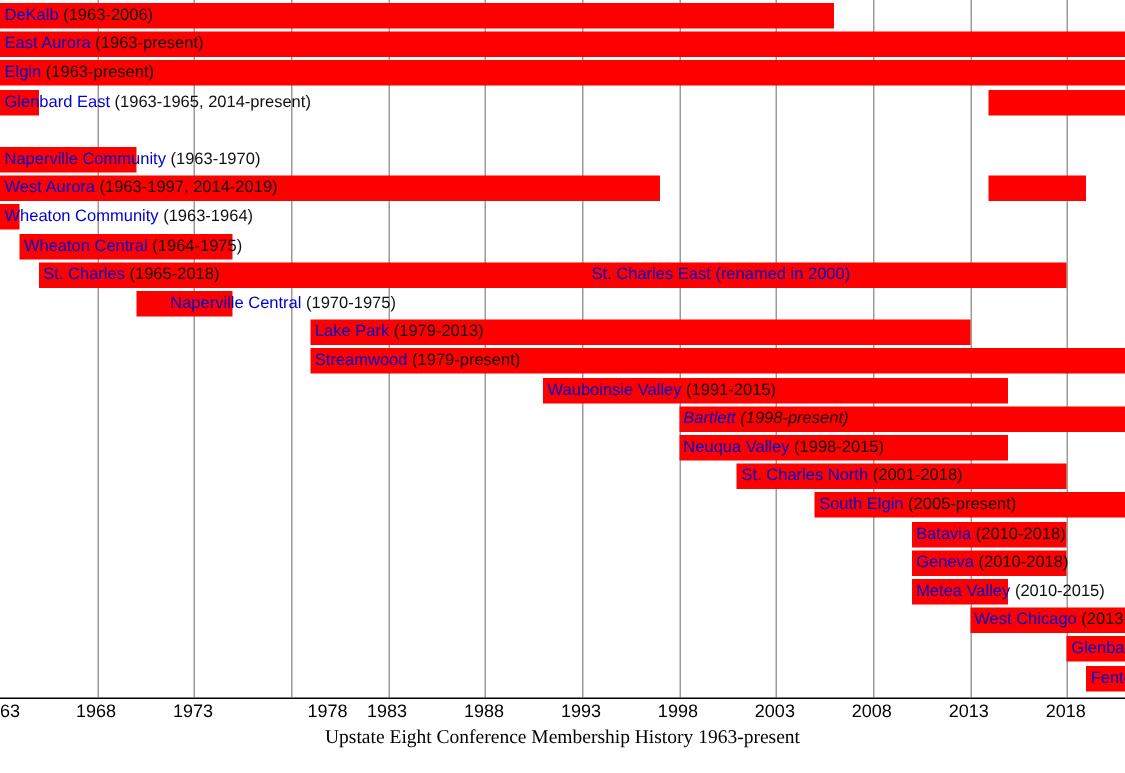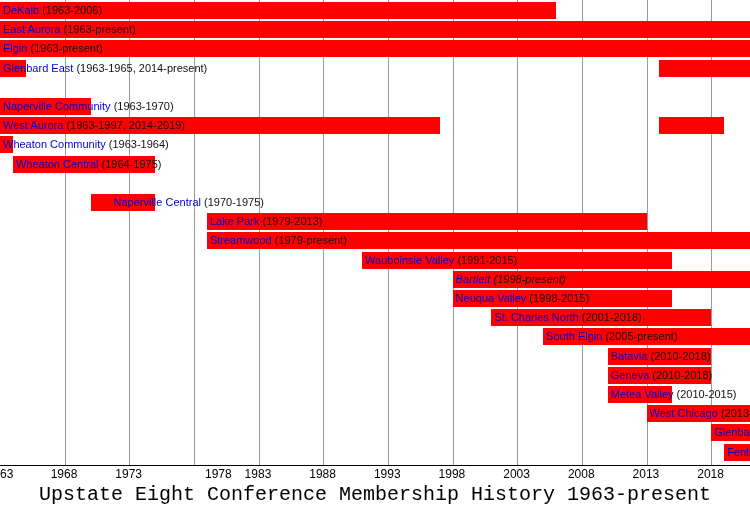--- a/index.html
+++ b/index.html
@@ -75,23 +75,23 @@
     font-size: 12px;
     color: #000000;
     white-space: nowrap;
   }
   #chart-title {
     position: absolute;
     left: 0;
     top: 483px;
     width: 750px;
     text-align: center;
-    font-size: 20px;
+    font-size: 13px;
     color: #000000;
-    font-family: Liberation Mono, monospace;
+    font-family: Liberation Serif, serif;
   }
 </style>
 </head>
 <body>
 
 <div id="root">
   <div id="plot">
       <div class="gridline" style="left: 64.6552px;"></div>
       <div class="gridline" style="left: 129.31px;"></div>
       <div class="gridline" style="left: 193.966px;"></div>
@@ -130,20 +130,25 @@
         <div class="bar-label" style="left: 3px;"><span>West Aurora</span><span class="paren"> (1963-1997, 2014-2019)</span></div>
       </div>
       <div class="bar-row" style="top: 136.4px; left: 0px; width: 750px;">
         <div class="bar" style="left: 0px; width: 12.931px;"></div>
         <div class="bar-label" style="left: 3px;"><span>Wheaton Community</span><span class="paren"> (1963-1964)</span></div>
       </div>
       <div class="bar-row" style="top: 155.6px; left: 0px; width: 750px;">
         <div class="bar" style="left: 12.931px; width: 142.241px;"></div>
         <div class="bar-label" style="left: 15.931px;"><span>Wheaton Central</span><span class="paren"> (1964-1975)</span></div>
       </div>
+      <div class="bar-row" style="top: 174.8px; left: 0px; width: 750px;">
+        <div class="bar" style="left: 25.8621px; width: 685.345px;"></div>
+        <div class="bar-label" style="left: 28.8621px;"><span>St. Charles</span><span class="paren"> (1965-2018)</span></div>
+        <div class="bar-label" style="left: 394.397px;">St. Charles East (renamed in 2000)</div>
+      </div>
       <div class="bar-row" style="top: 194px; left: 0px; width: 750px;">
         <div class="bar" style="left: 90.5172px; width: 64.6552px;"></div>
         <div class="bar-label" style="left: 93.5172px; padding-left: 20px;"><span>Naperville Central</span><span class="paren"> (1970-1975)</span></div>
       </div>
       <div class="bar-row" style="top: 213.2px; left: 0px; width: 750px;">
         <div class="bar" style="left: 206.897px; width: 439.655px;"></div>
         <div class="bar-label" style="left: 209.897px;"><span>Lake Park</span><span class="paren"> (1979-2013)</span></div>
       </div>
       <div class="bar-row" style="top: 232.4px; left: 0px; width: 750px;">
         <div class="bar" style="left: 206.897px; width: 543.103px;"></div>

